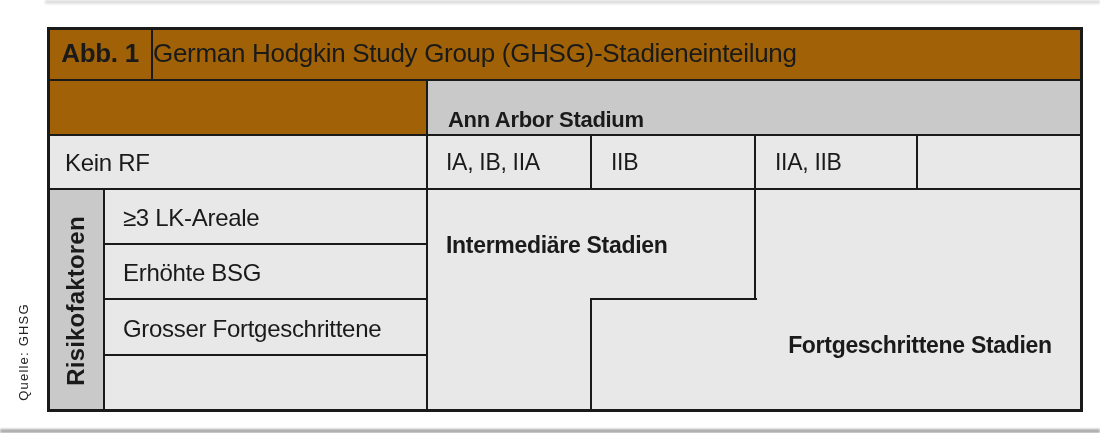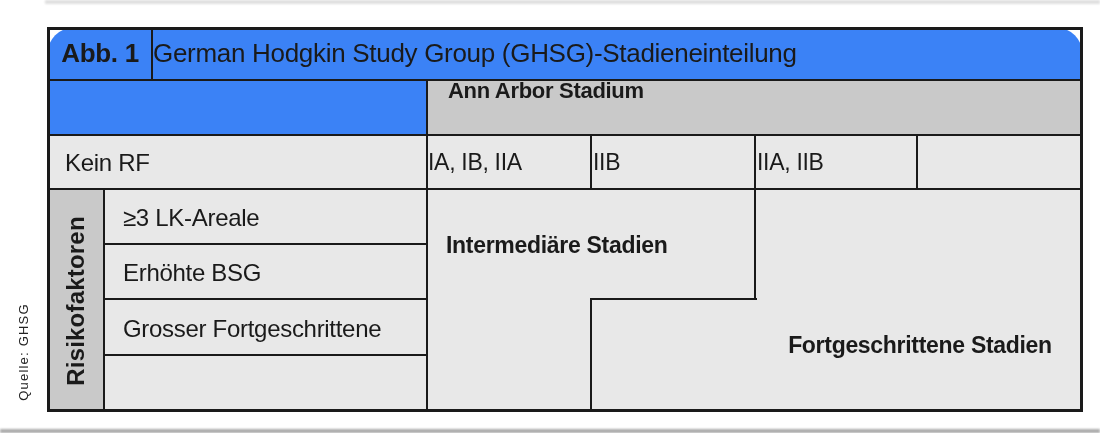--- a/index.html
+++ b/index.html
@@ -8,36 +8,36 @@
     font-family:"Liberation Sans", sans-serif;color:#1a1a1a;
   }
   .artifact{position:absolute;filter:blur(1px);}
   .artifact.top{left:45px;top:0;width:1055px;height:4px;background:#d9d9d9;opacity:.85;}
   .artifact.bottom{left:0;top:429px;width:1100px;height:4px;background:#9c9c9c;opacity:.85;}
   .source-label{
     position:absolute;left:-31px;top:344px;width:110px;height:16px;
     transform:rotate(-90deg);transform-origin:center;
     font-size:13px;letter-spacing:1.2px;color:#222;text-align:center;white-space:nowrap;
   }
-  .table{position:absolute;left:47px;top:27px;width:1036px;height:385px;background:#3b82f6;border-radius:28px;}
+  .table{position:absolute;left:47px;top:27px;width:1036px;height:385px;background:#a16207;}
   .bg{position:absolute;}
   .bg-light{left:0;top:109px;width:1036px;height:276px;background:#e8e8e8;}
   .bg-header{left:381px;top:53px;width:655px;height:56px;background:#c9c9c9;}
   .bg-risiko{left:0;top:163px;width:58px;height:222px;background:#c9c9c9;}
   .ln{position:absolute;background:#1a1a1a;}
   .cell{
     position:absolute;display:flex;align-items:center;
     font-size:24px;letter-spacing:-0.3px;white-space:nowrap;
   }
   .bold{font-weight:bold;}
   .cell.abb{left:0;top:0;width:106px;height:53px;justify-content:center;font-size:26px;}
   .cell.title{left:106px;top:0;width:930px;height:53px;box-sizing:border-box;font-size:26px;}
-  .cell.annarbor{left:381px;top:36px;width:655px;height:56px;padding-left:20px;box-sizing:border-box;font-size:22px;}
+  .cell.annarbor{left:381px;top:65px;width:655px;height:56px;padding-left:20px;box-sizing:border-box;font-size:22px;}
   .cell.keinrf{left:0;top:109px;width:423px;height:54px;padding-left:18px;box-sizing:border-box;}
-  .cell.stage{top:109px;height:52px;box-sizing:border-box;font-size:23px;}
+  .cell.stage{top:109px;height:52px;padding-left:18px;box-sizing:border-box;font-size:23px;}
   .cell.stage.s1{left:381px;width:165px;}
   .cell.stage.s2{left:546px;width:164px;}
   .cell.stage.s3{left:710px;width:162px;}
   .cell.stage.s4{left:872px;width:164px;}
   .cell.risk{left:58px;width:323px;padding-left:18px;box-sizing:border-box;}
   .cell.risk.r1{top:163px;height:55px;}
   .cell.risk.r2{top:218px;height:56px;}
   .cell.risk.r3{top:274px;height:55px;}
   .cell.risk.r4{top:329px;height:56px;}
   .cell.risiko{left:0;top:163px;width:58px;height:222px;justify-content:center;}

